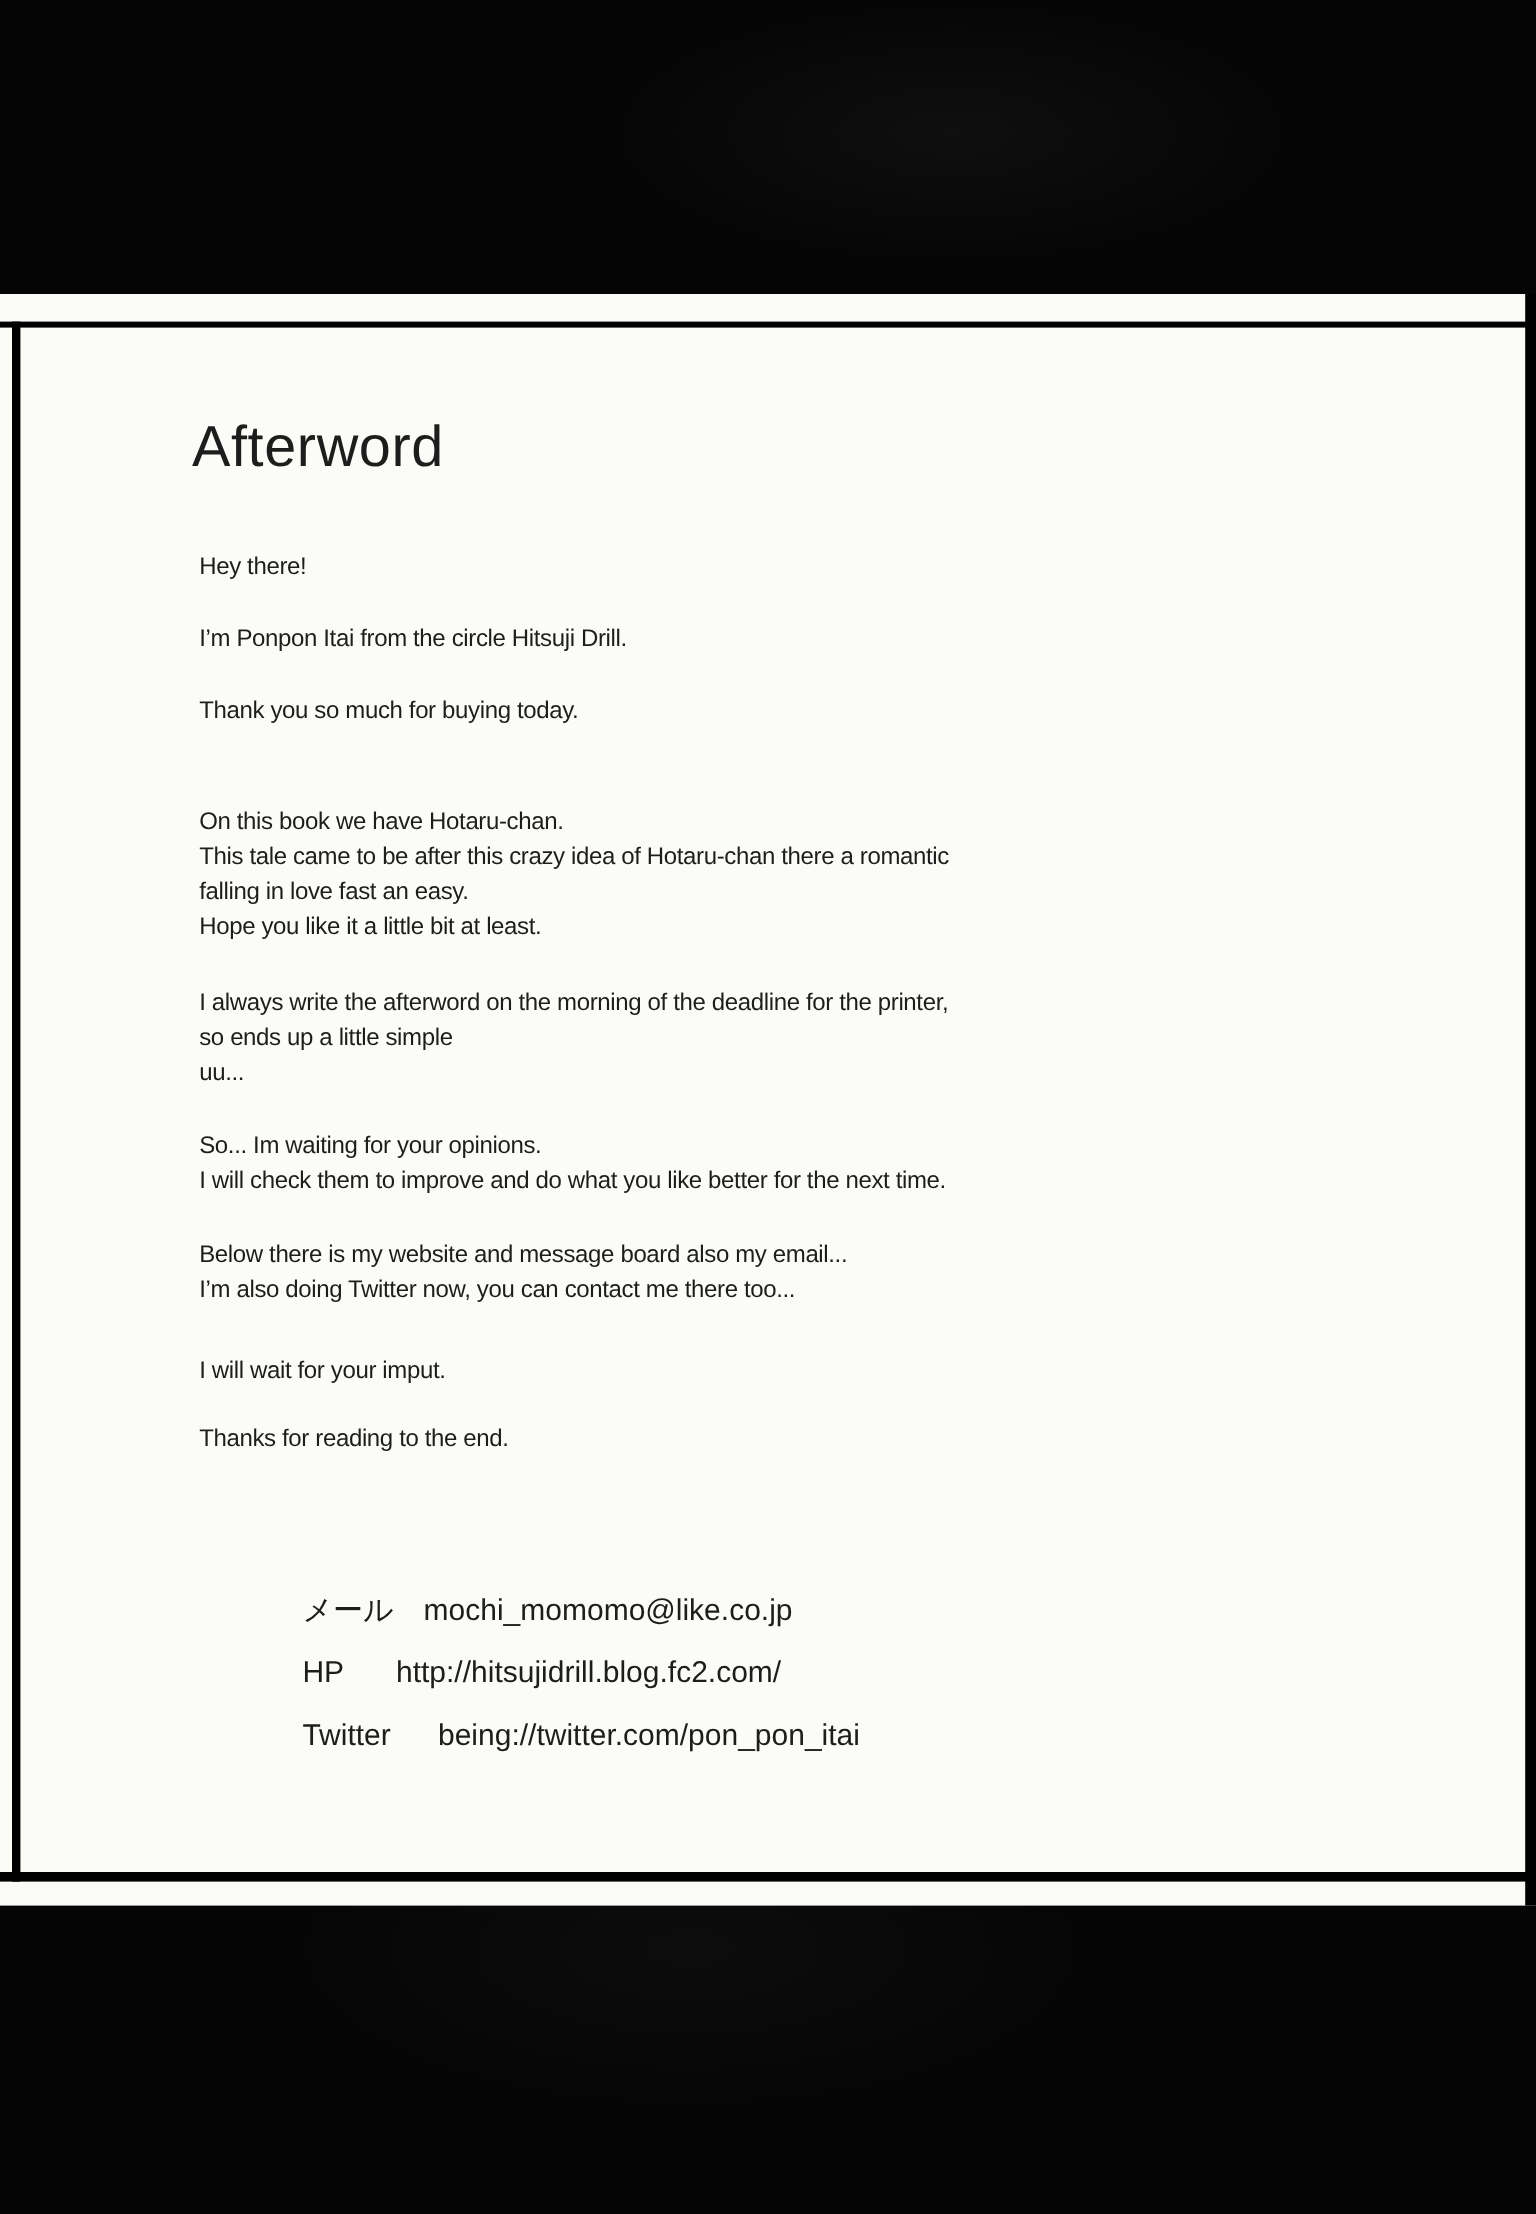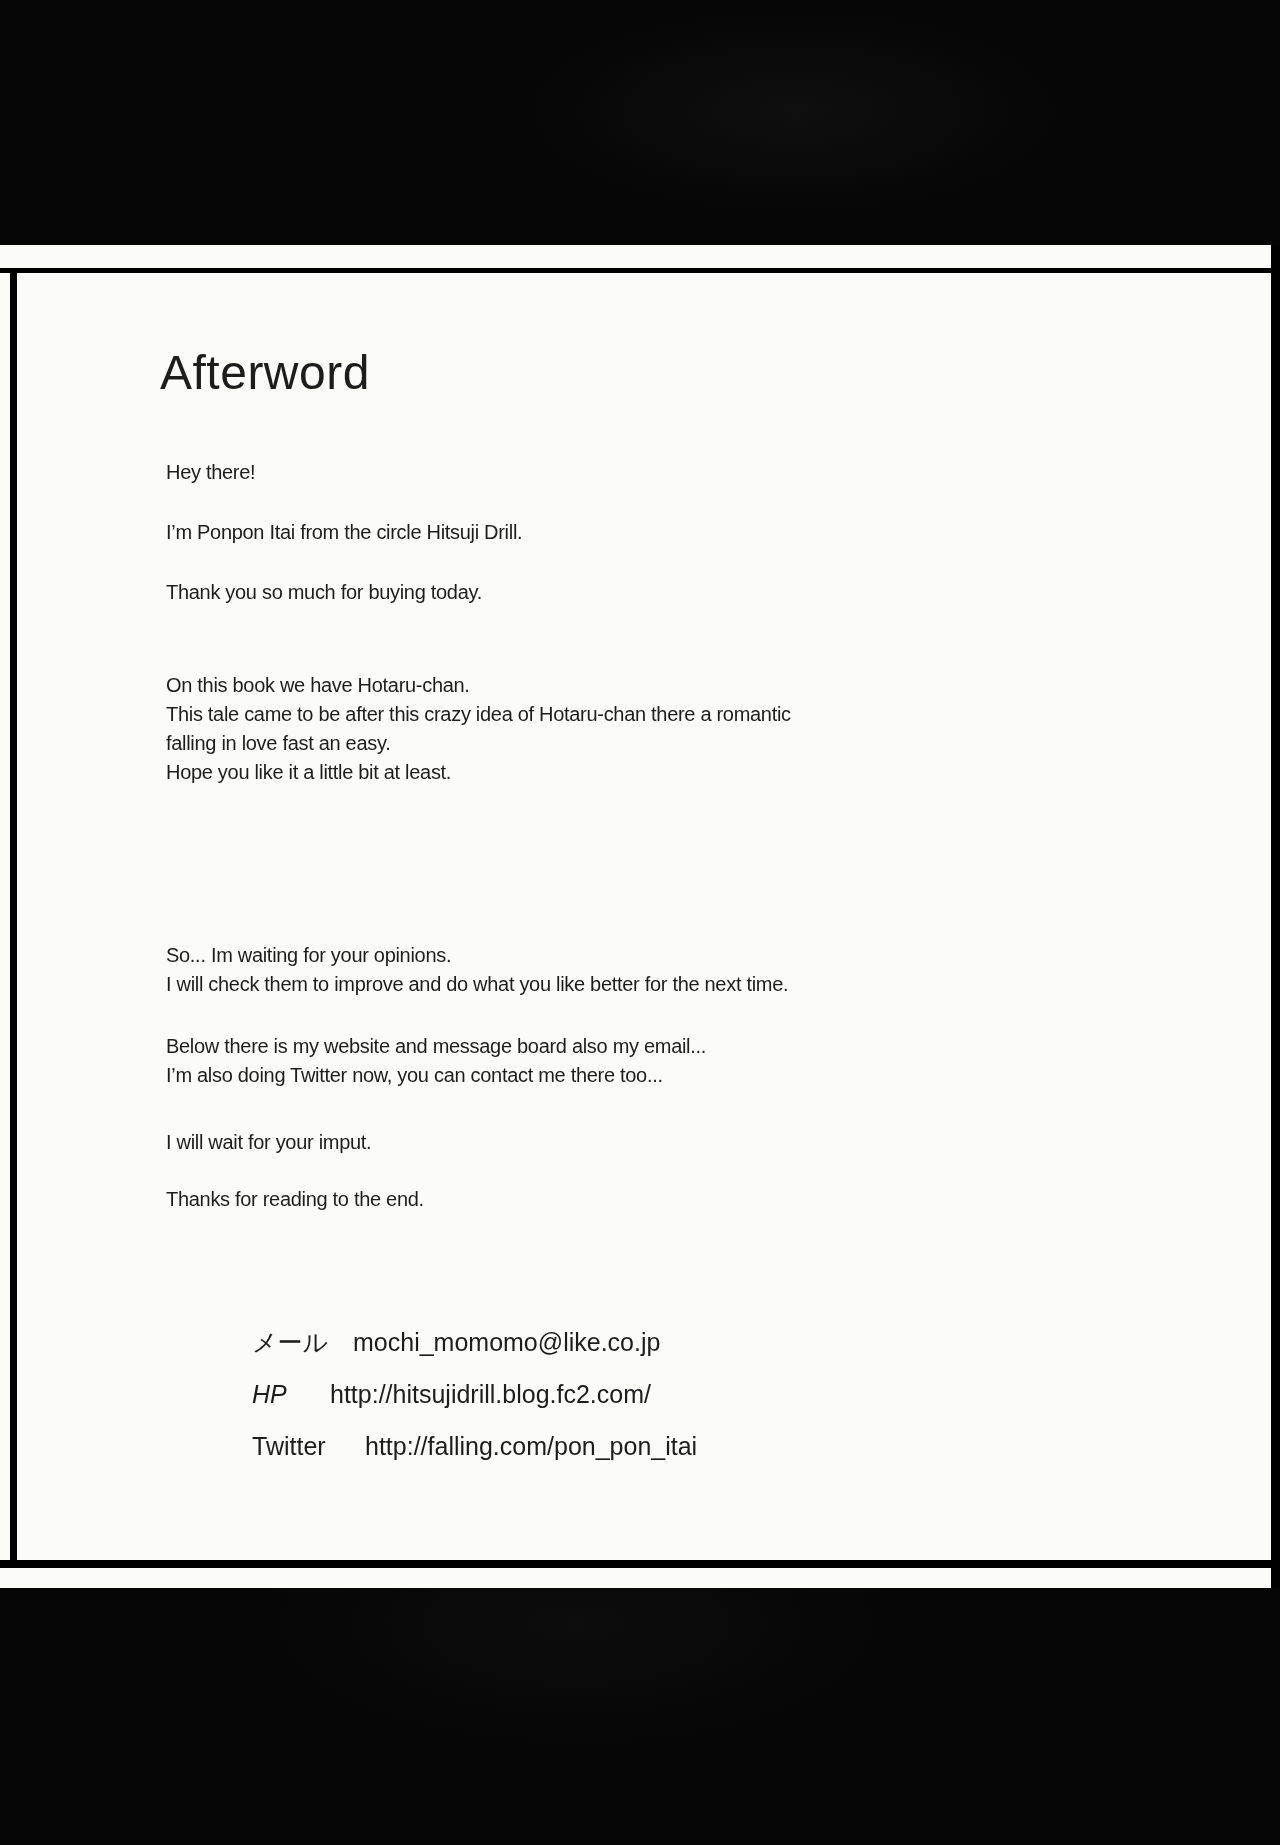--- a/index.html
+++ b/index.html
@@ -49,21 +49,21 @@
   .p4{top:426px;} .p5{top:577px;} .p6{top:696px;}
   .p7{top:787px;} .p8{top:883px;} .p9{top:940px;}
 
   .contact-row{
     position:absolute;left:252px;
     font-size:25px;line-height:29px;color:var(--ink);white-space:nowrap;
   }
   .c1{top:1083px;} .c2{top:1135px;} .c3{top:1187px;}
   .contact-label{display:inline-block;}
   .c1 .contact-label{width:101px;}
-  .c2 .contact-label{width:78px;font-style:italic;}
+  .c2 .contact-label{width:78px;}
   .c3 .contact-label{width:113px;}
 </style>
 </head>
 <body>
 
 <div class="scan">
   <div class="sheet">
     <div class="frame-top"></div>
     <div class="frame-left"></div>
     <div class="frame-right"></div>
@@ -83,20 +83,25 @@
       <div>Thank you so much for buying today.</div>
     </div>
 
     <div class="para p4">
       <div>On this book we have Hotaru-chan.</div>
       <div>This tale came to be after this crazy idea of Hotaru-chan there a romantic</div>
       <div>falling in love fast an easy.</div>
       <div>Hope you like it a little bit at least.</div>
     </div>
 
+    <div class="para p5">
+      <div>I always write the afterword on the morning of the deadline for the printer,</div>
+      <div>so ends up a little simple</div>
+      <div>uu...</div>
+    </div>
 
     <div class="para p6">
       <div>So... Im waiting for your opinions.</div>
       <div>I will check them to improve and do what you like better for the next time.</div>
     </div>
 
     <div class="para p7">
       <div>Below there is my website and message board also my email...</div>
       <div>I’m also doing Twitter now, you can contact me there too...</div>
     </div>
@@ -109,16 +114,16 @@
       <div>Thanks for reading to the end.</div>
     </div>
 
     <div class="contact-row c1">
       <span class="contact-label">メール</span><span class="contact-value">mochi_momomo@like.co.jp</span>
     </div>
     <div class="contact-row c2">
       <span class="contact-label">HP</span><span class="contact-value">http://hitsujidrill.blog.fc2.com/</span>
     </div>
     <div class="contact-row c3">
-      <span class="contact-label">Twitter</span><span class="contact-value">http://falling.com/pon_pon_itai</span>
+      <span class="contact-label">Twitter</span><span class="contact-value">being://twitter.com/pon_pon_itai</span>
     </div>
   </div>
 </div>
 
 </body></html>

